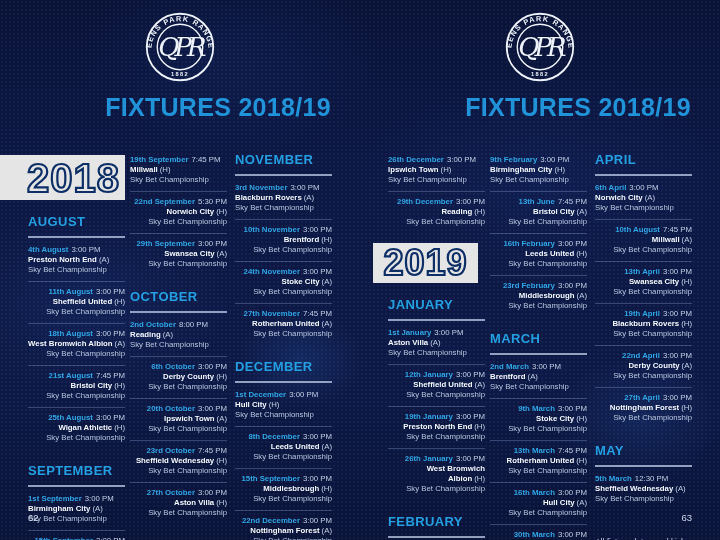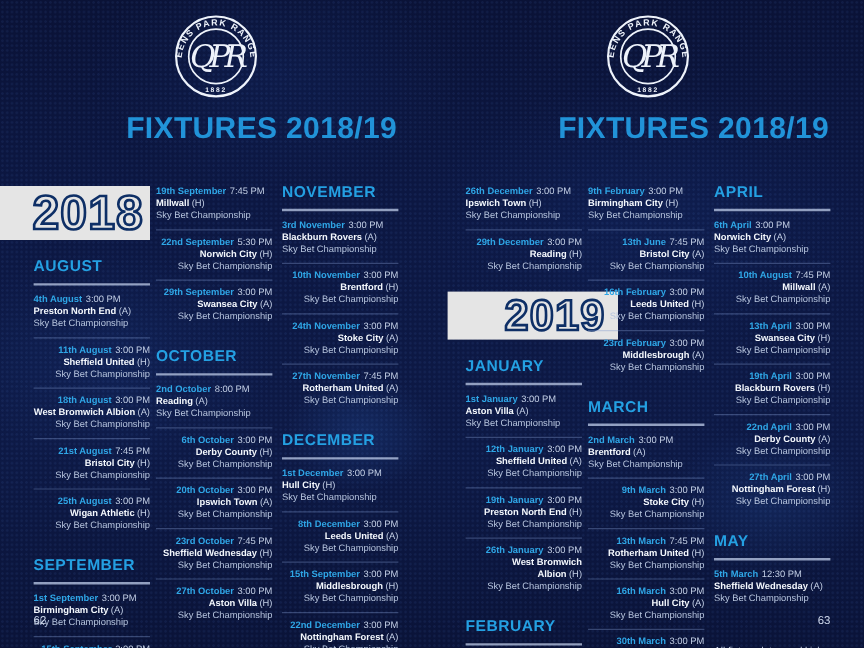--- a/index.html
+++ b/index.html
@@ -32,21 +32,21 @@
 
   .col{position:absolute;width:97px;}
   .col-0{left:28px;top:150px;}
   .page-left .col-0{top:155px;}
   .col-1{left:130px;top:150px;}
   .col-2{left:235px;top:150px;}
 
   .year-badge{background:#e5e5e5;height:45px;display:flex;align-items:center;
     justify-content:center;margin:10px 0 12px;}
   .year-badge.bleed-left{margin-left:-28px;width:125px;margin-top:0;justify-content:flex-end;padding-right:5px;box-sizing:border-box;}
-  .year-badge.inset{margin-left:-15px;width:105px;height:40px;padding-left:37px;}
+  .year-badge.inset{margin-left:-15px;width:105px;height:40px;}
   .year-text{font-size:40px;font-weight:bold;letter-spacing:1px;line-height:1;
     color:transparent;-webkit-text-stroke:2.2px #0e2f66;}
   .year-badge.inset .year-text{font-size:36px;}
 
   .month{color:#24a0e2;font-size:13px;font-weight:bold;letter-spacing:.4px;margin:14px 0 2px;
     padding-bottom:7px;border-bottom:2px solid rgba(198,212,240,.72);}
   .col > .month:first-child{margin-top:2px;}
 
   .fixture{padding:5px 0 6px;}
   .fixture + .fixture{border-top:1px solid rgba(128,152,205,.38);text-align:right;}

